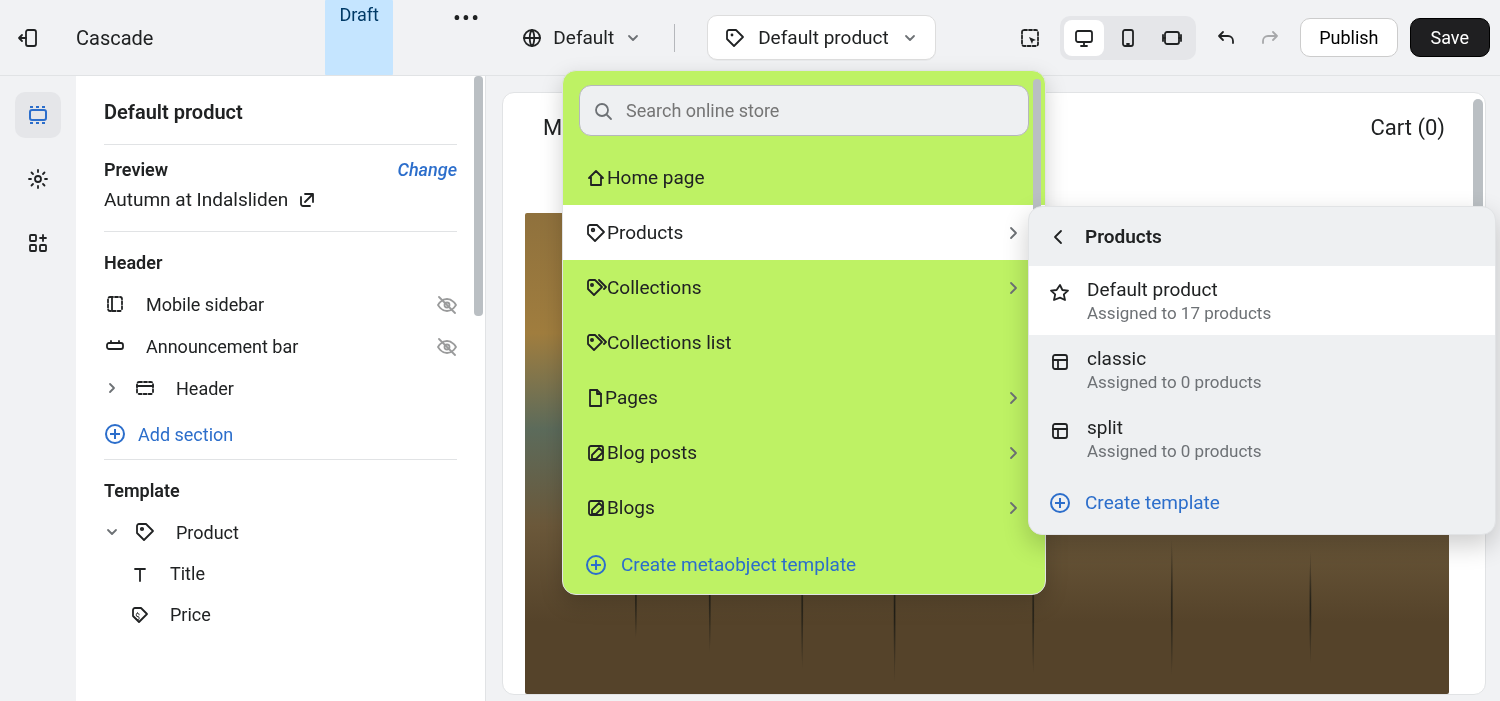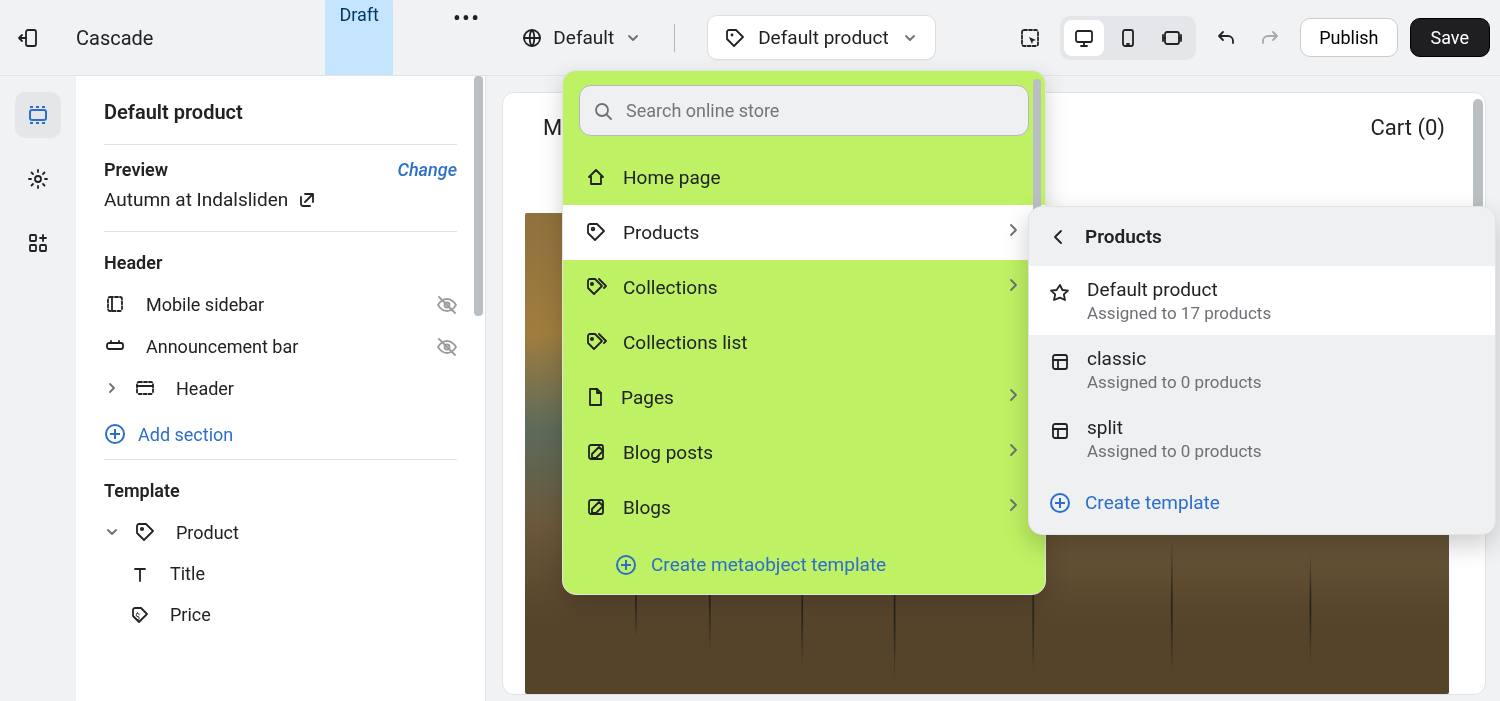--- a/index.html
+++ b/index.html
@@ -86,24 +86,24 @@
     radial-gradient(2px 100px at 70% 82%, #1d1c15 0, transparent 70%),
     radial-gradient(2px 80px at 85% 82%, #1d1c15 0, transparent 70%),
     radial-gradient(80px 40px at 80% 40%, #4a5d6d 0, transparent 80%);
 }
 
 
 .dd { position:absolute; top:70px; left:562px; width:484px; background:#bef264; border:1px solid var(--border); border-radius:14px; box-shadow:0 8px 22px rgba(0,0,0,.18); overflow:hidden;}
 .dd-search { margin:14px 16px; position:relative;}
 .dd-search input { width:100%; padding:14px 14px 14px 46px; border:1px solid var(--border-strong); border-radius:12px; font-size:18px; background:#eef0f2; }
 .dd-search .sicon { position:absolute; left:14px; top:50%; transform:translateY(-50%);}
-.dd-item { display:flex; gap:16px; padding:16px 22px; font-size:19px; cursor:pointer;}
+.dd-item { display:flex; align-items:center; padding:16px 22px; font-size:19px; cursor:pointer;}
 .dd-item .chev { margin-left:auto;}
 .dd-item.selected { background:var(--panel);}
-.dd-action { color:var(--blue); display:flex; align-items:center; gap:14px; padding:18px 22px; font-size:19px; cursor:pointer;margin-left:30px;}
+.dd-action { color:var(--blue); display:flex; align-items:center; gap:14px; padding:18px 22px; font-size:19px; cursor:pointer;}
 .dd-scroll { position:absolute; right:4px; top:8px; width:8px; height:360px;}
 .dd-scroll .thumb { position:absolute; right:0; top:0; width:8px; height:280px; background:var(--scroll); border-radius:4px;}
 
 
 .sub { position:absolute; top:206px; left:1028px; width:468px; background:#eef0f2; border:1px solid var(--border); border-radius:14px; box-shadow:0 10px 26px rgba(0,0,0,.20); overflow:hidden;}
 .sub-head { display:flex; align-items:center; gap:16px; padding:18px 20px; font-size:19px; font-weight:600;}
 .sub-row { display:flex; gap:16px; padding:12px 20px; cursor:pointer; align-items:flex-start;}
 .sub-row.selected { background:var(--panel);}
 .sub-row .meta { display:flex; flex-direction:column;}
 .sub-row .name { font-size:19px;}

